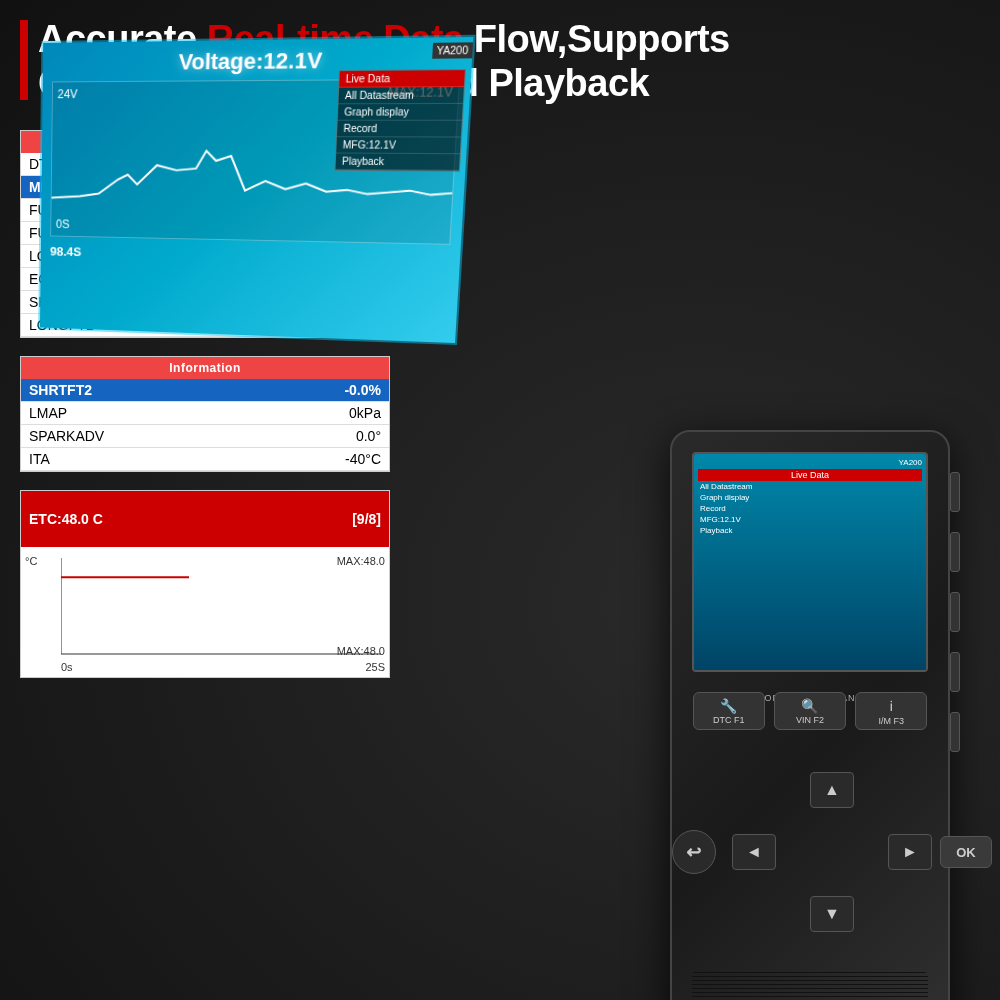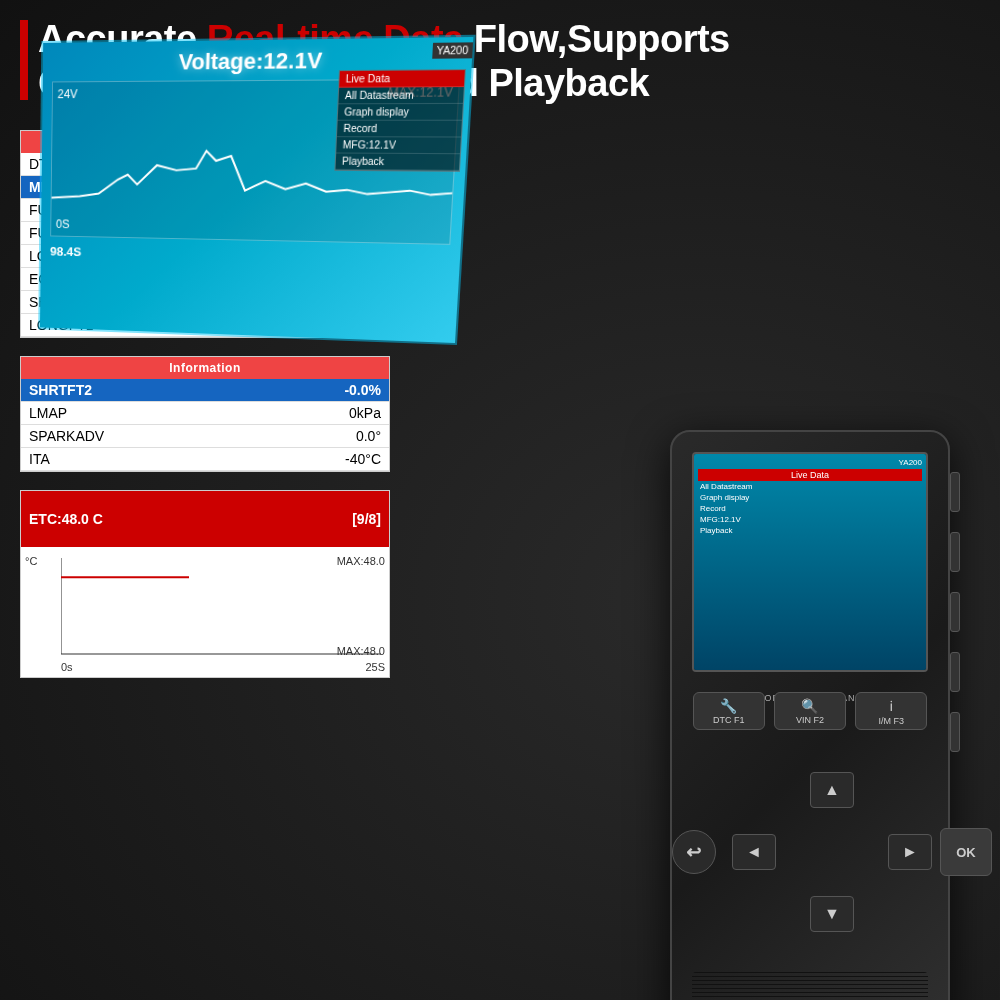--- a/index.html
+++ b/index.html
@@ -351,21 +351,21 @@
       width: 44px; height: 36px;
     }
     .nav-back {
       top: 50%; left: -60px; transform: translateY(-50%);
       width: 44px; height: 44px;
       border-radius: 50%;
       font-size: 18px;
     }
     .nav-ok {
       top: 50%; right: -60px; transform: translateY(-50%);
-      width: 52px; height: 48px;
+      width: 52px; height: 32px;
       border-radius: 6px;
       font-size: 13px;
       font-weight: bold;
       background: #3a3a3a;
     }
     .speaker-area {
       position: absolute;
       top: 540px;
       left: 20px;
       right: 20px;

